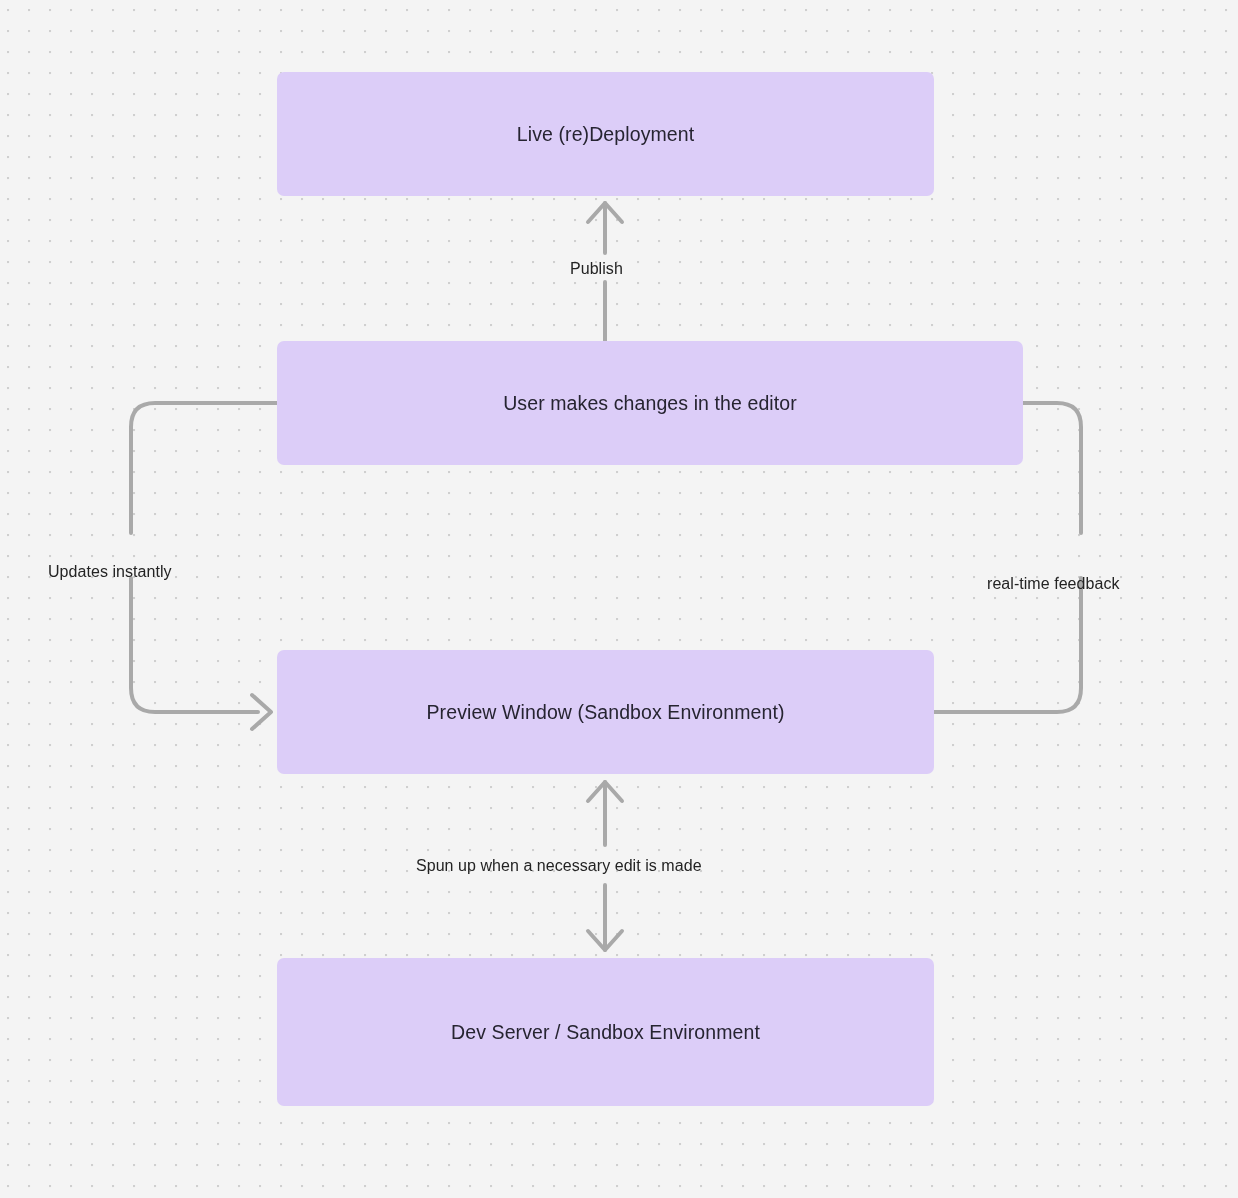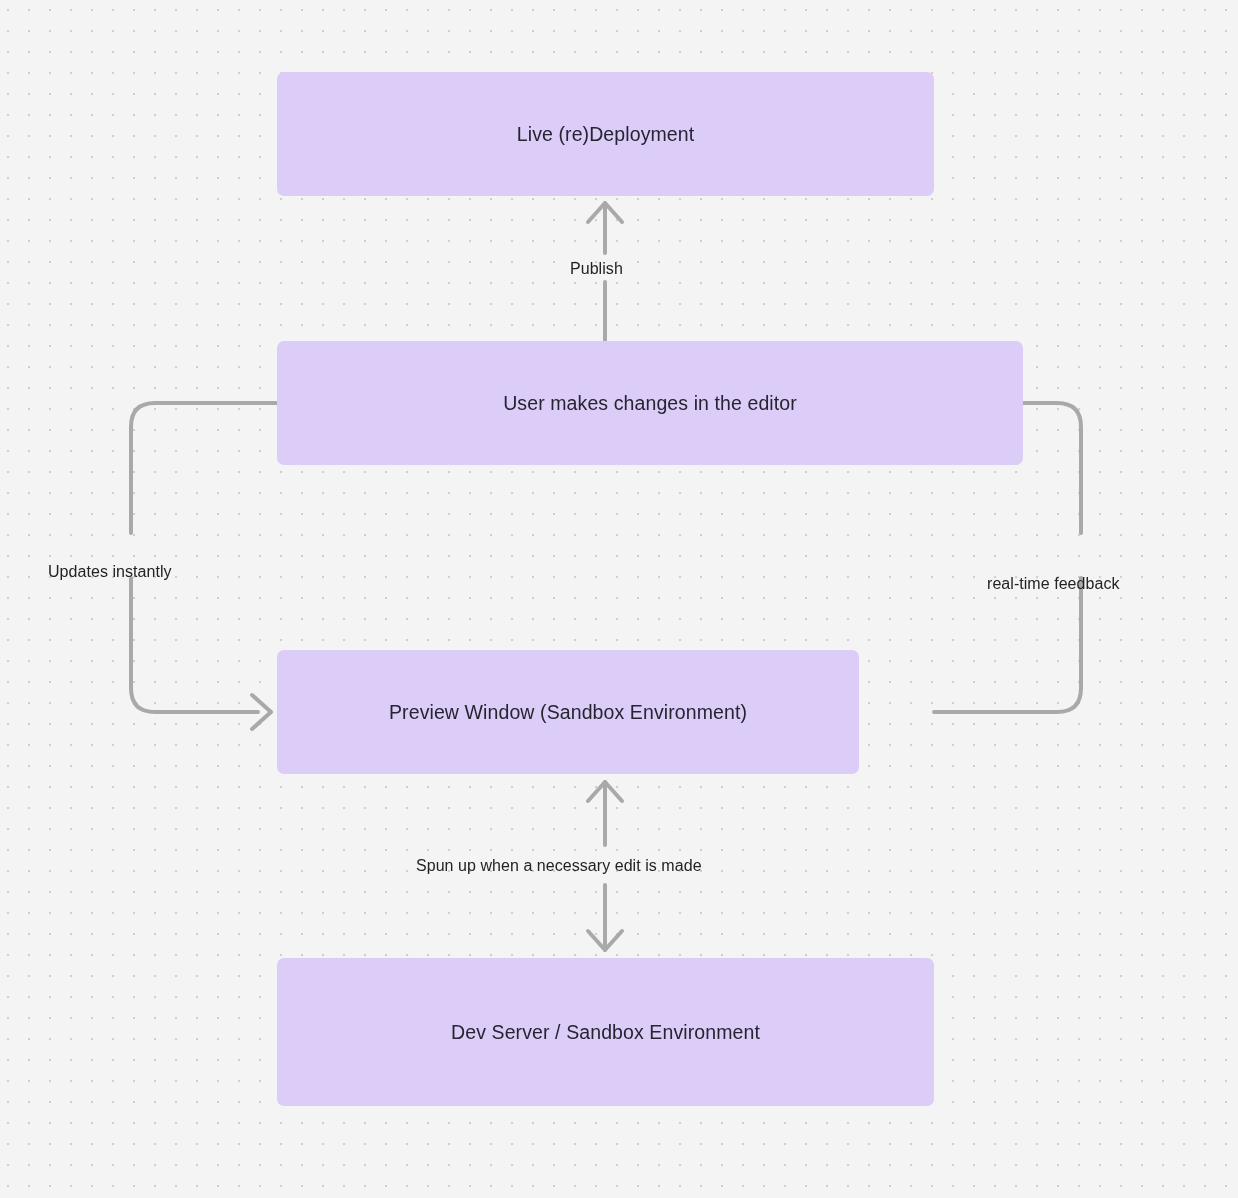--- a/index.html
+++ b/index.html
@@ -49,21 +49,21 @@
     line-height: 1.25;
   }
 
   .node-label {
     display: block;
     padding: 0 14px;
   }
 
   #node-live      { left: 277px; top: 72px;   width: 657px; height: 124px; }
   #node-user      { left: 277px; top: 341px;  width: 746px; height: 124px; }
-  #node-preview   { left: 277px; top: 650px;  width: 582px; height: 124px; }
+  #node-preview   { left: 277px; top: 650px;  width: 657px; height: 124px; }
   #node-devserver { left: 277px; top: 958px;  width: 657px; height: 148px; }
 
   
   .edge-label {
     position: absolute;
     color: #232323;
     font-size: 16px;
     line-height: 1;
     white-space: nowrap;
     letter-spacing: 0.05px;

